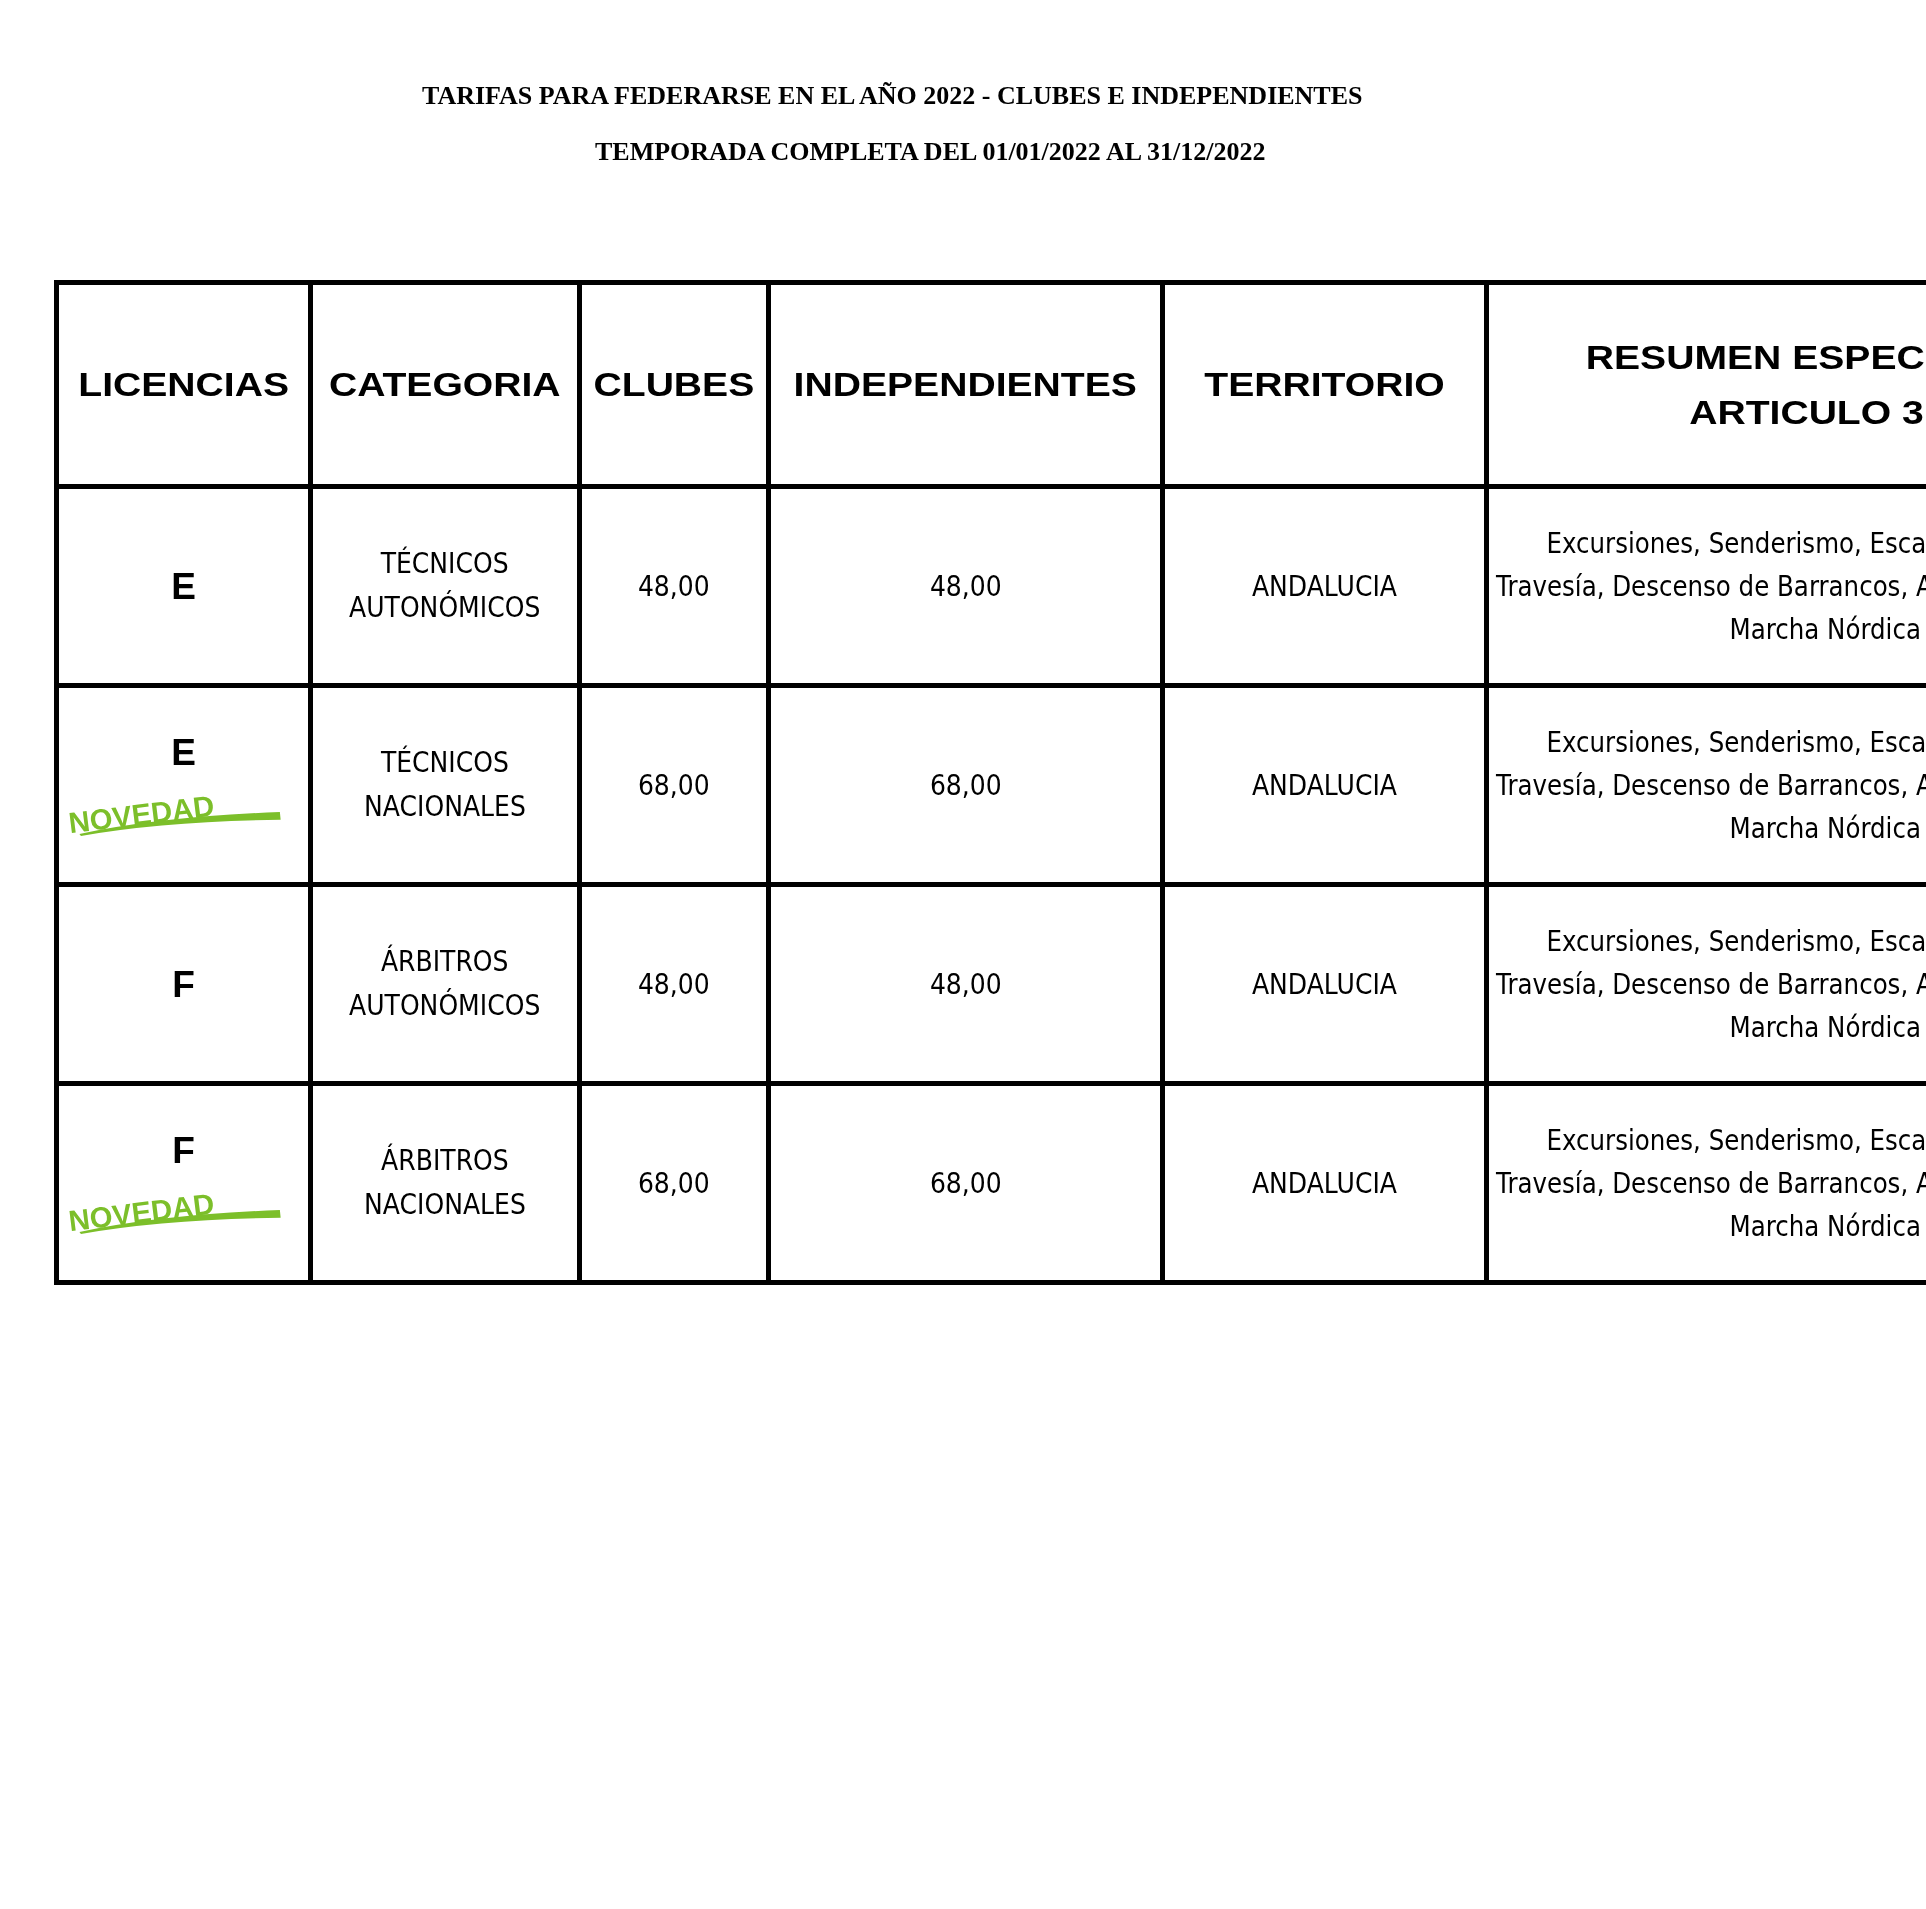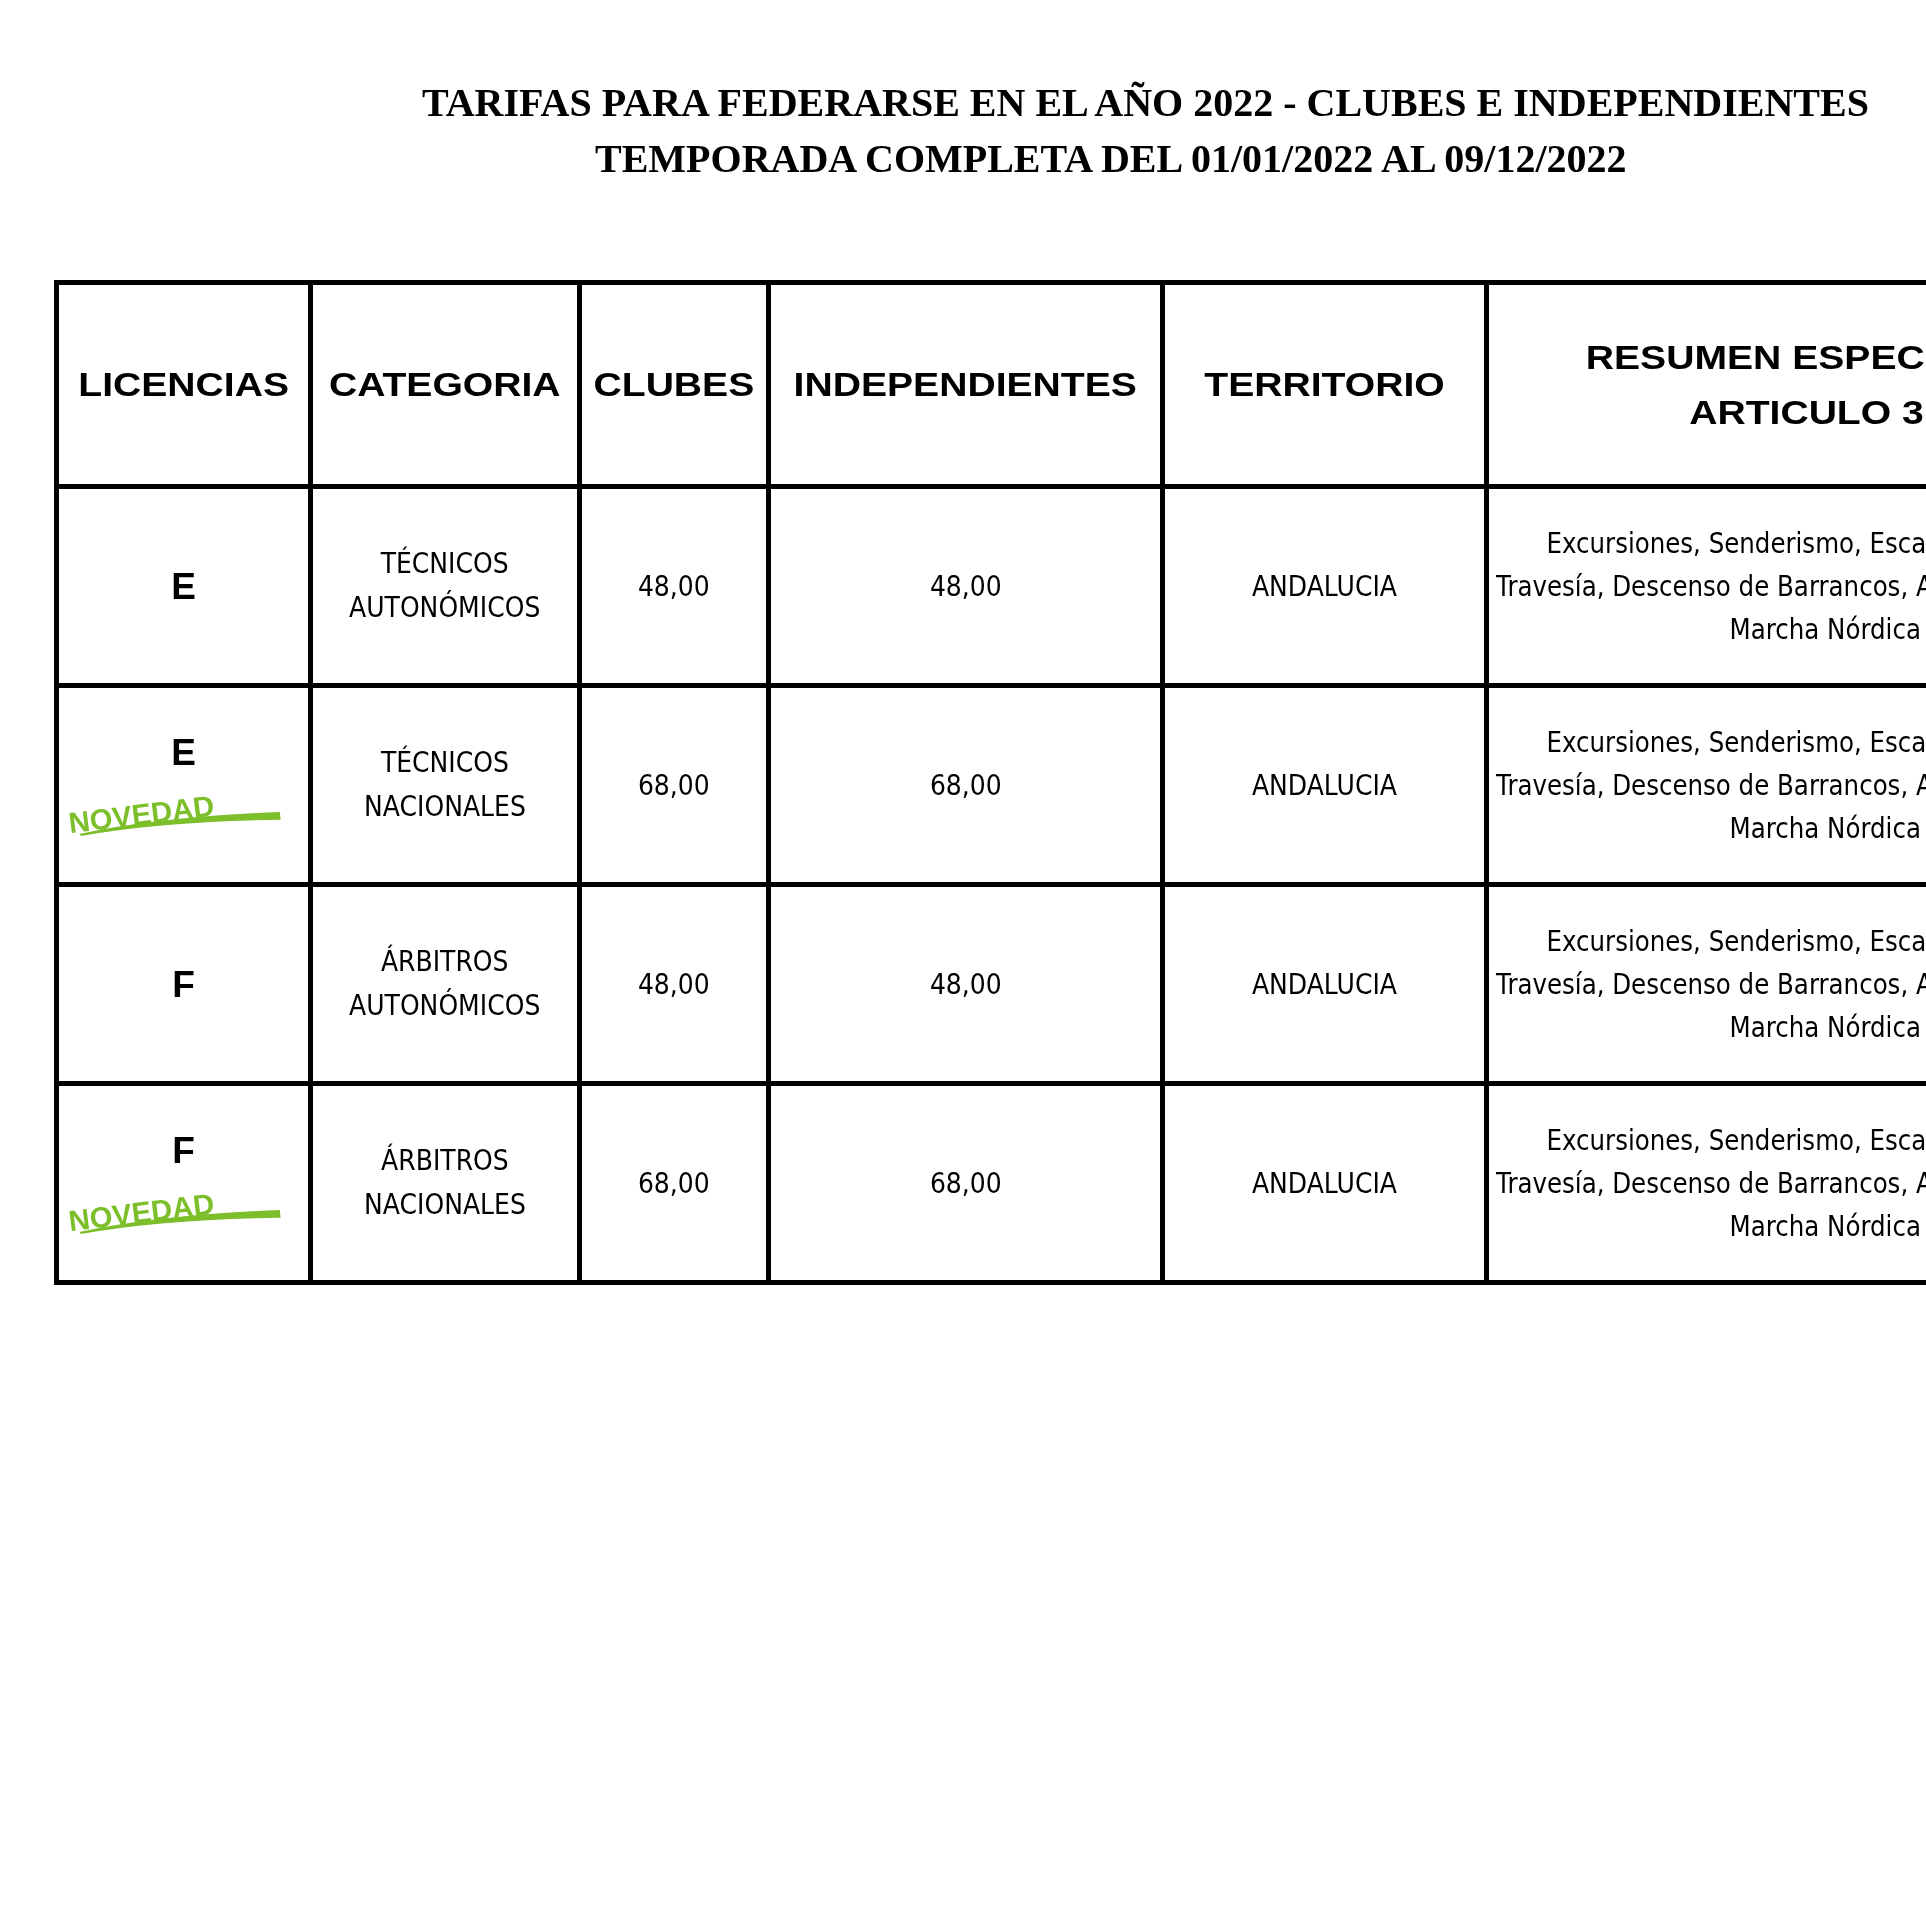--- a/index.html
+++ b/index.html
@@ -3,21 +3,21 @@
 <meta charset="utf-8">
 <style>
   html, body { margin: 0; padding: 0; background: #ffffff; }
   body {
     width: 2703px; height: 1910px; position: relative; overflow: hidden;
     font-family: "Liberation Sans", sans-serif; color: #000;
   }
   .title-block { position: absolute; left: 0; top: 0; width: 2703px; }
   .title-line {
     position: absolute; font-family: "Liberation Serif", serif; font-weight: bold;
-    font-size: 40px; white-space: nowrap; letter-spacing: 0px; line-height: 1;
+    font-size: 26px; white-space: nowrap; letter-spacing: 0px; line-height: 1;
   }
   #t1 { left: 422px; top: 83px; }
   #t2 { left: 595px; top: 139px; }
 
   table.fees {
     position: absolute; left: 54px; top: 280px;
     border-collapse: collapse; table-layout: fixed;
     width: 2415px;
   }
   table.fees td, table.fees th {
@@ -48,21 +48,21 @@
   .novedad-text {
     font-family: "Liberation Sans", sans-serif; font-weight: bold; font-size: 76px;
     fill: #7cbf2a;
   }
 </style>
 </head>
 <body>
 
 <div class="title-block">
   <div id="t1" class="title-line">TARIFAS PARA FEDERARSE EN EL AÑO 2022 - CLUBES E INDEPENDIENTES</div>
-  <div id="t2" class="title-line">TEMPORADA COMPLETA DEL 01/01/2022 AL 09/12/2022</div>
+  <div id="t2" class="title-line">TEMPORADA COMPLETA DEL 01/01/2022 AL 31/12/2022</div>
 </div>
 
 <table class="fees">
   <colgroup>
     <col style="width:254px">
     <col style="width:269px">
     <col style="width:189px">
     <col style="width:394px">
     <col style="width:324px">
     <col style="width:985px">

